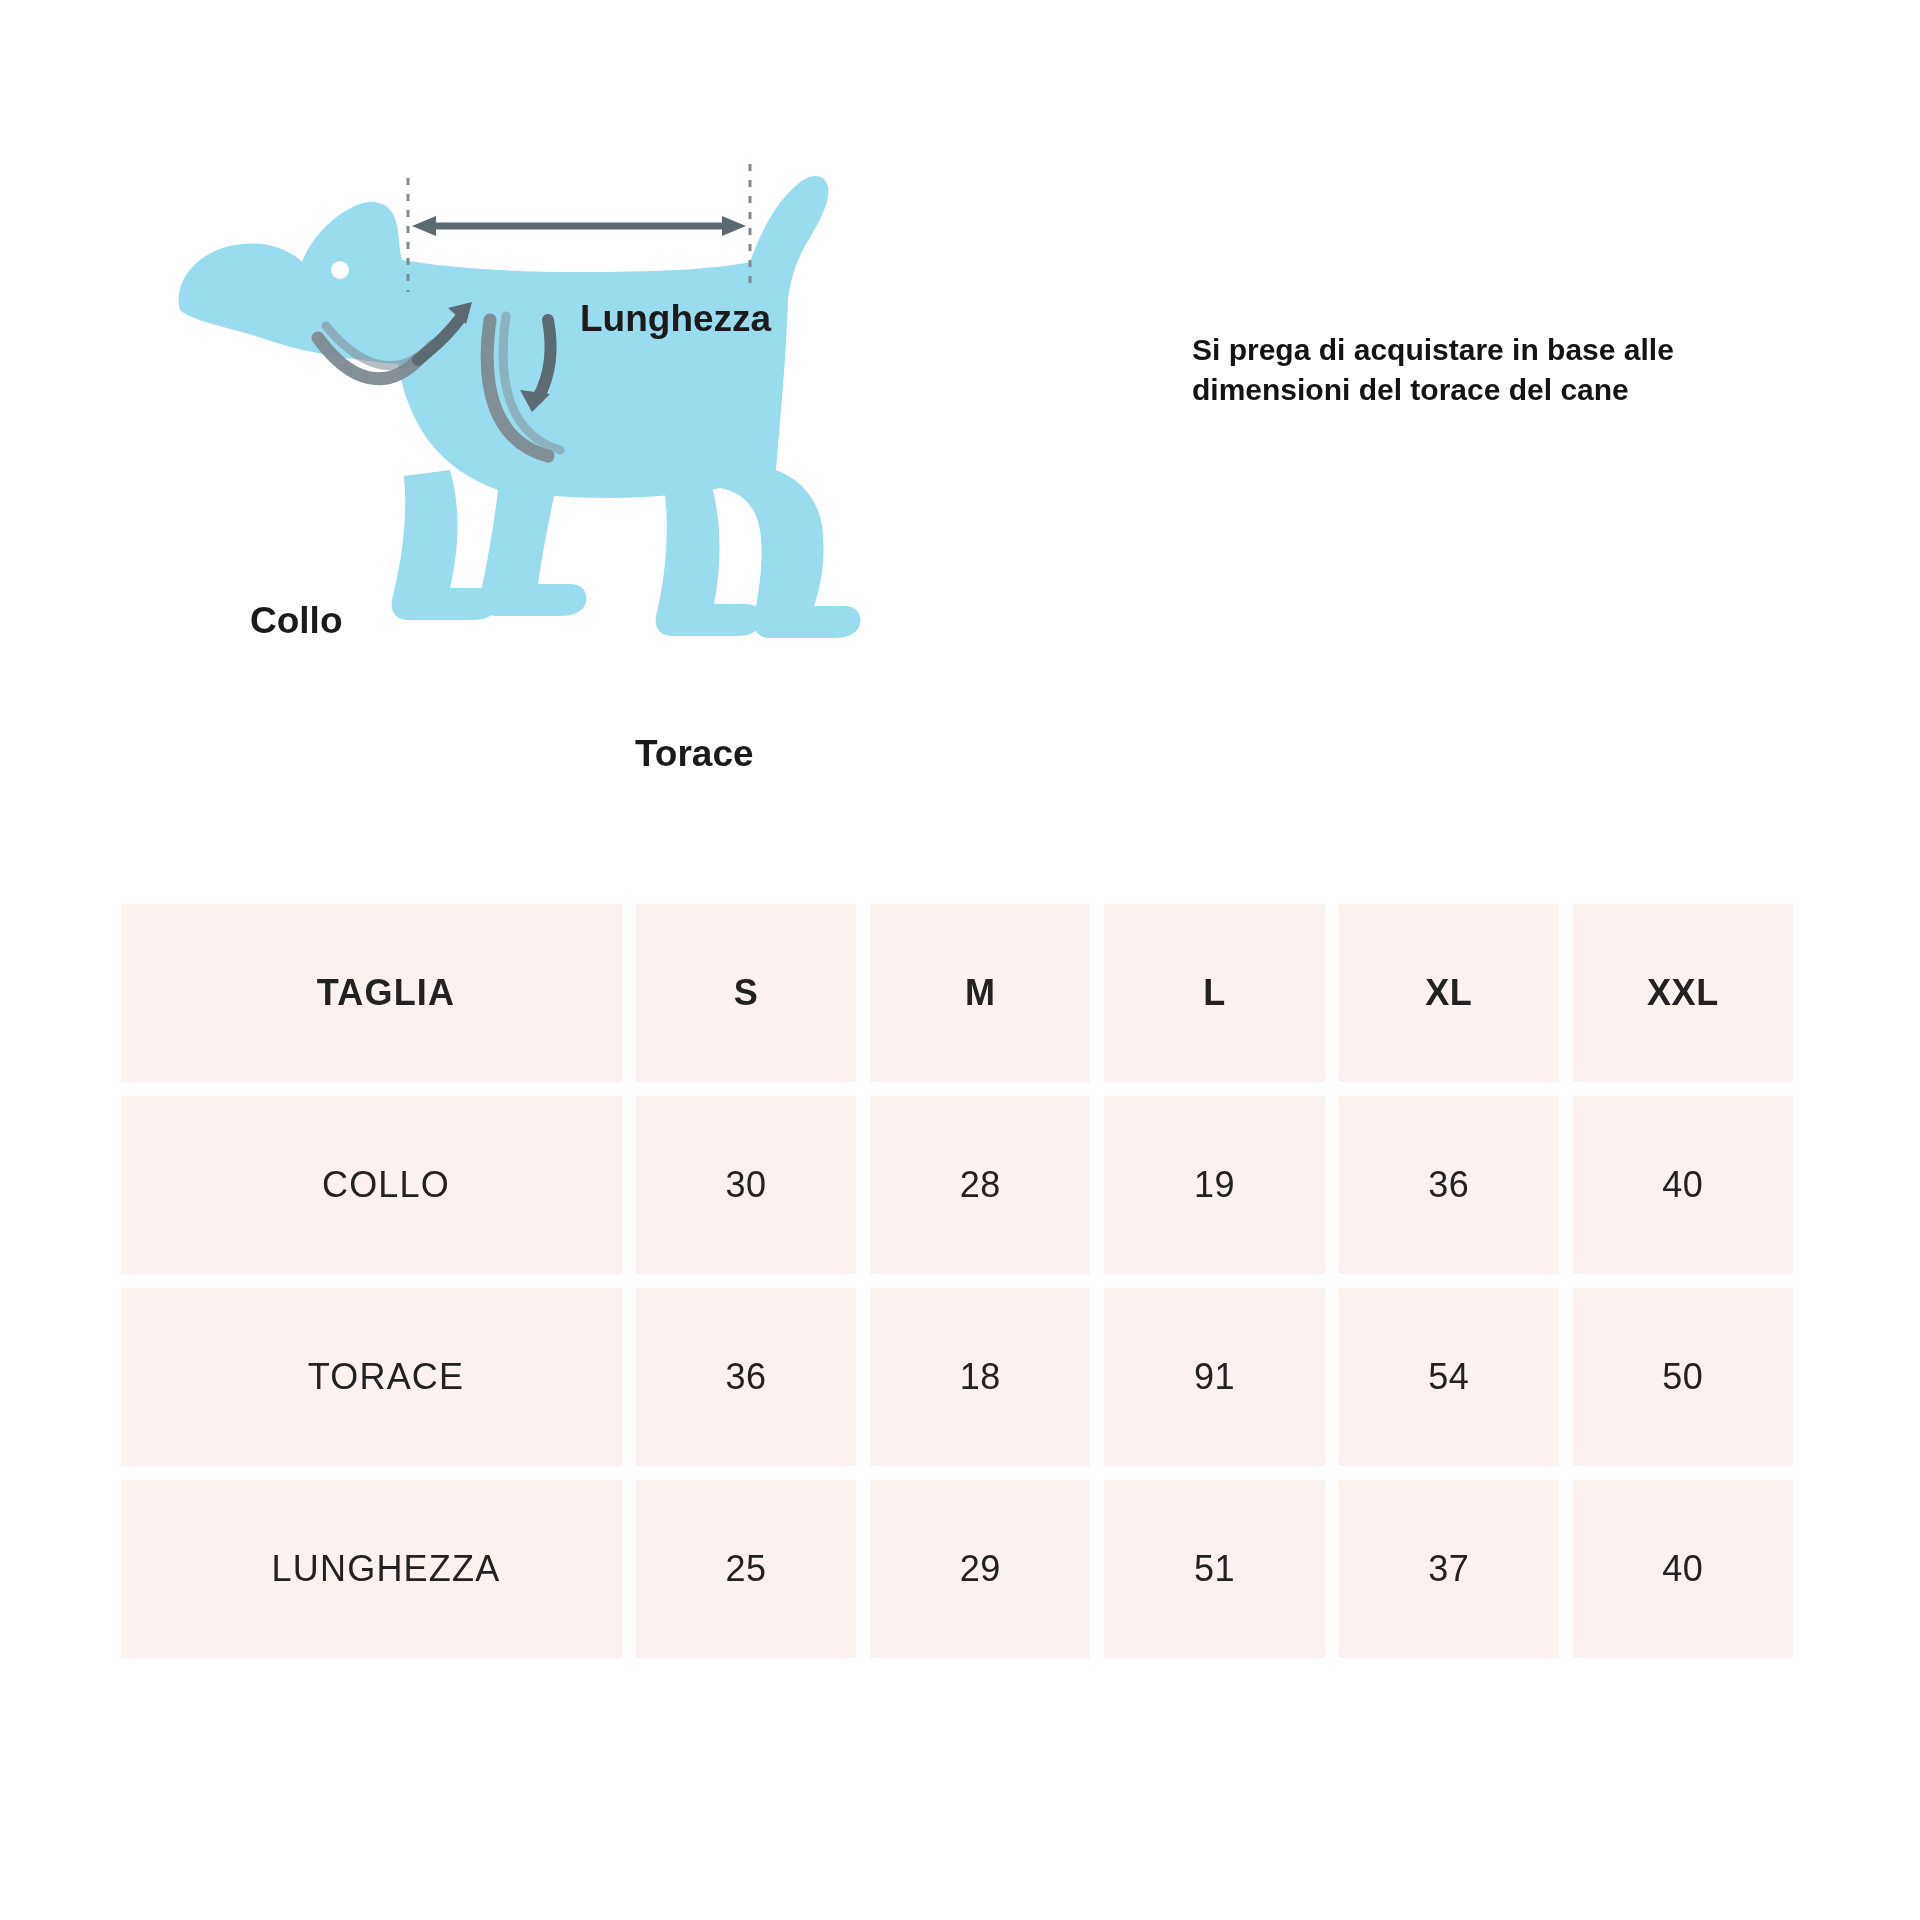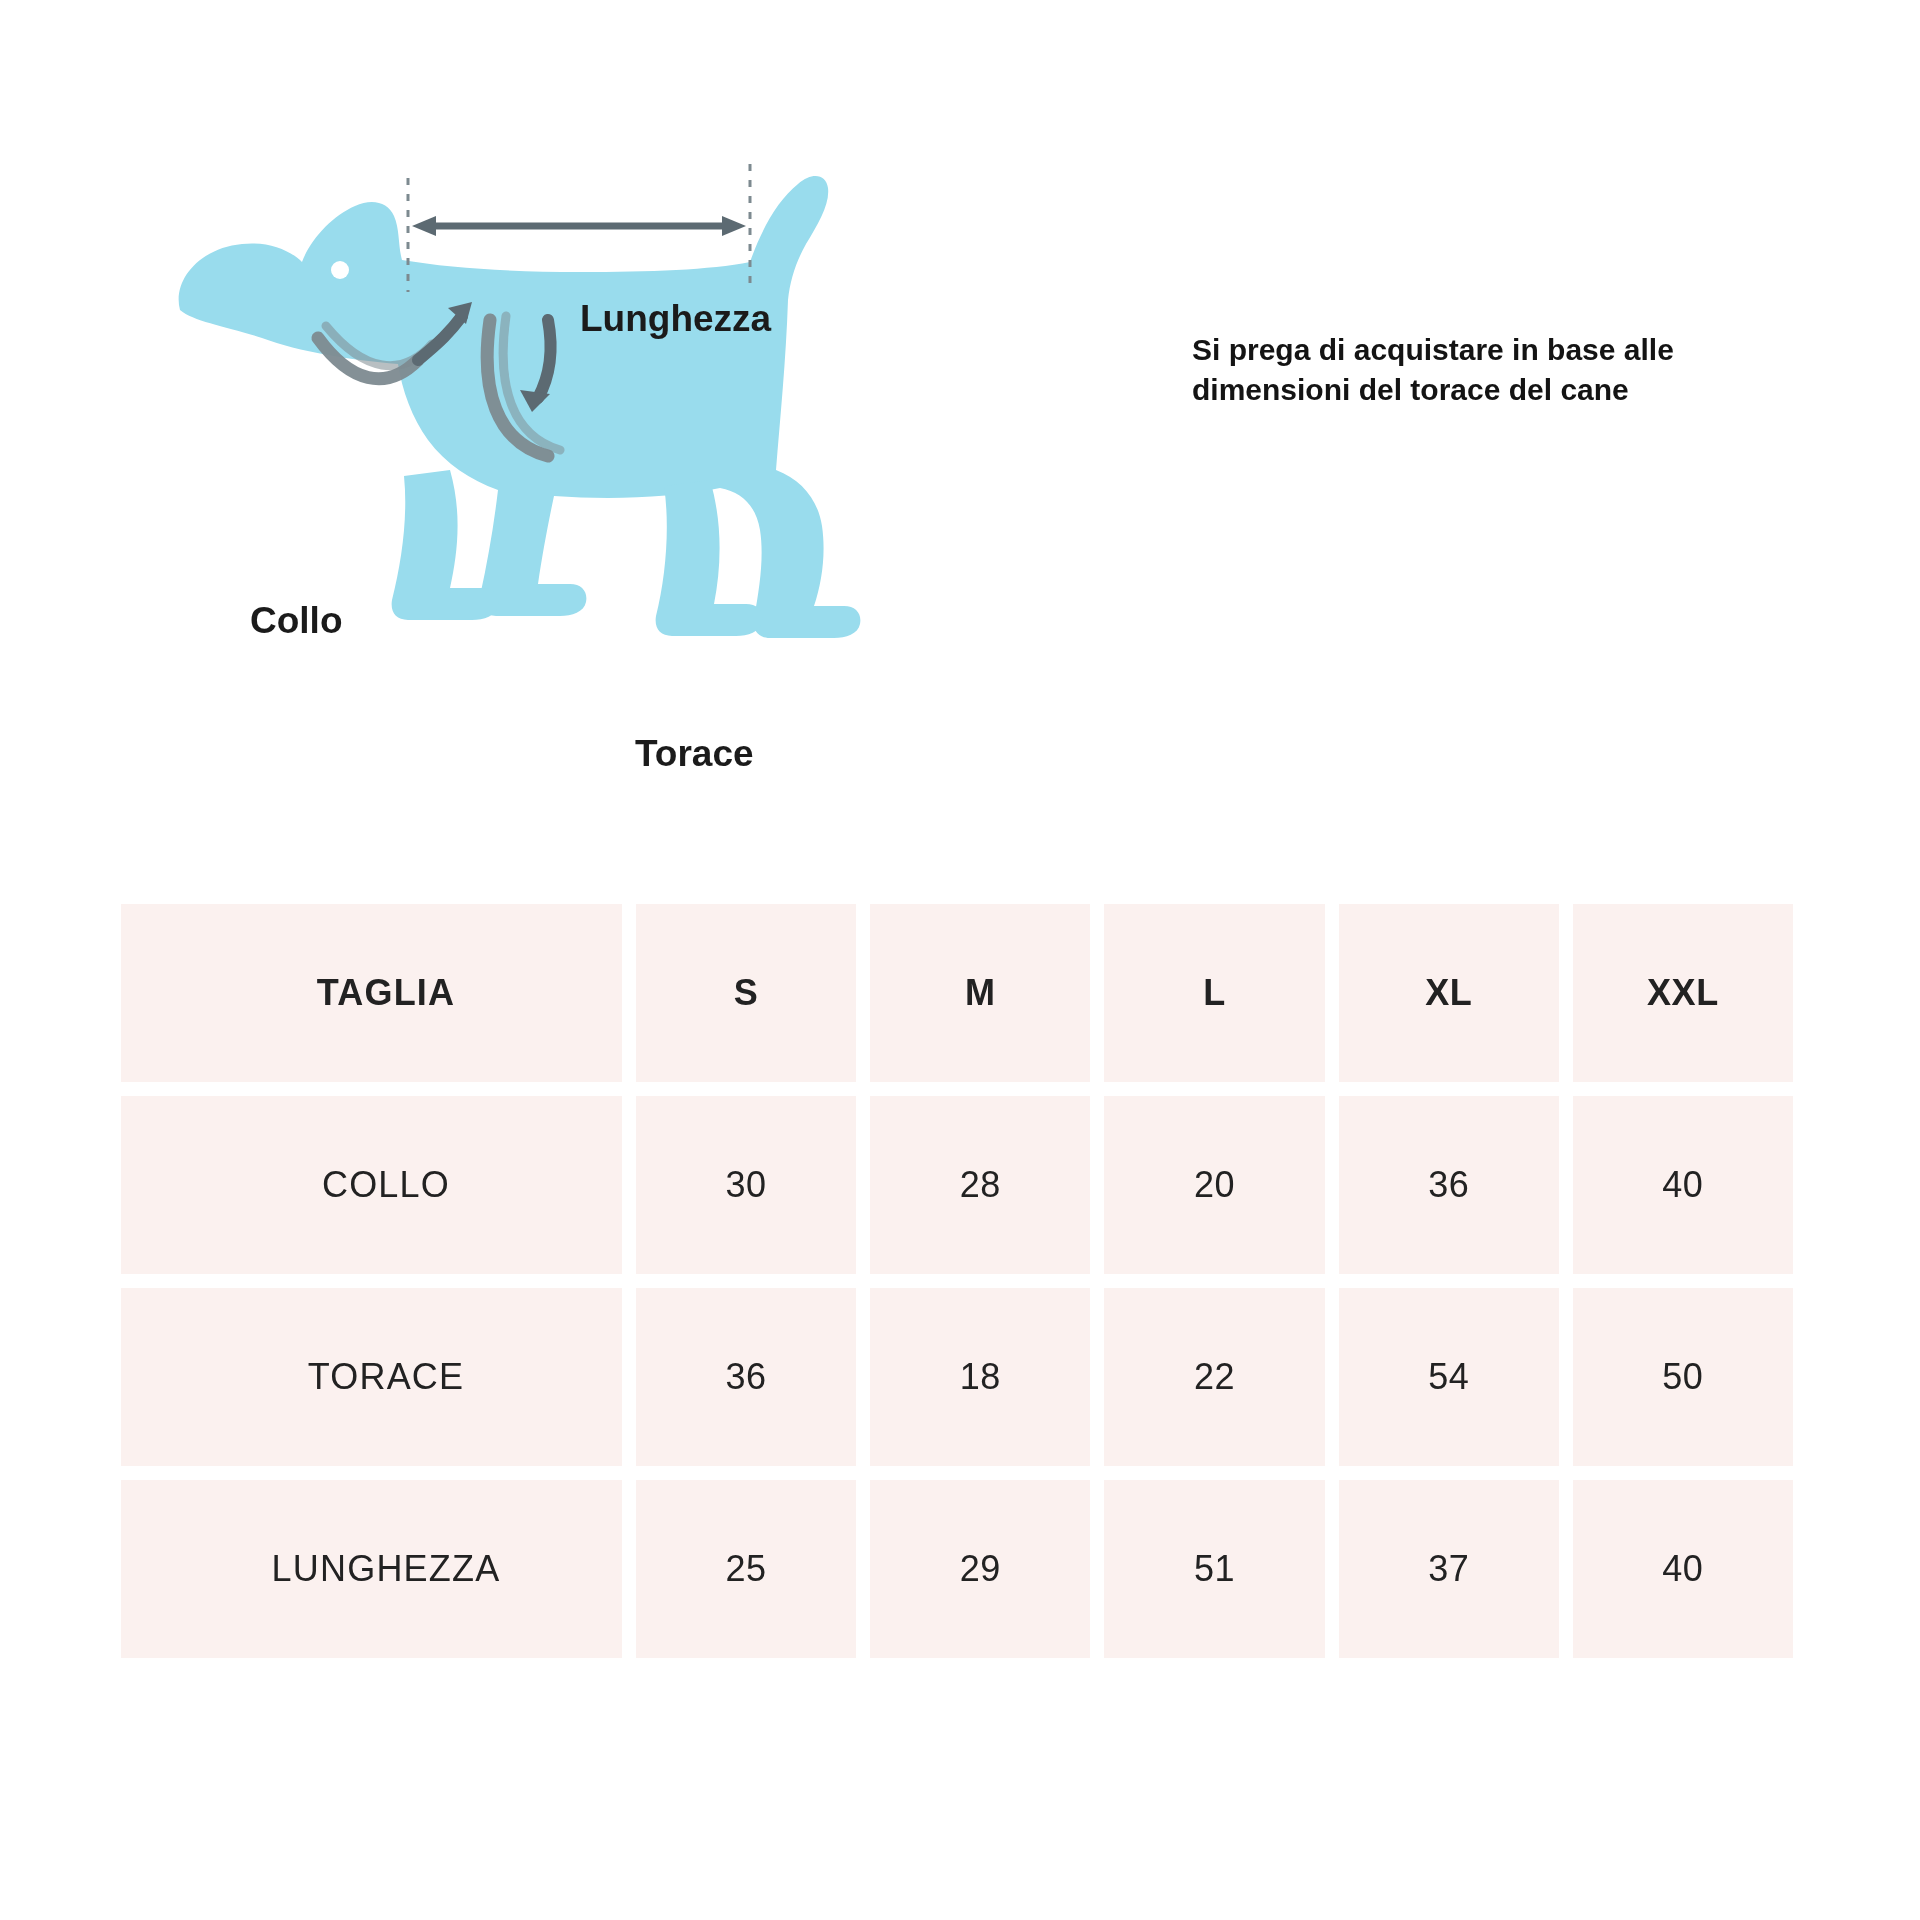--- a/index.html
+++ b/index.html
@@ -217,29 +217,29 @@
           <td>L</td>
           <td>XL</td>
           <td>XXL</td>
         </tr>
       </thead>
       <tbody>
         <tr>
           <td class="rowhead">COLLO</td>
           <td>30</td>
           <td>28</td>
-          <td>20</td>
+          <td>19</td>
           <td>36</td>
           <td>40</td>
         </tr>
         <tr>
           <td class="rowhead">TORACE</td>
           <td>36</td>
           <td>18</td>
-          <td>22</td>
+          <td>91</td>
           <td>54</td>
           <td>50</td>
         </tr>
         <tr>
           <td class="rowhead">LUNGHEZZA</td>
           <td>25</td>
           <td>29</td>
           <td>51</td>
           <td>37</td>
           <td>40</td>

